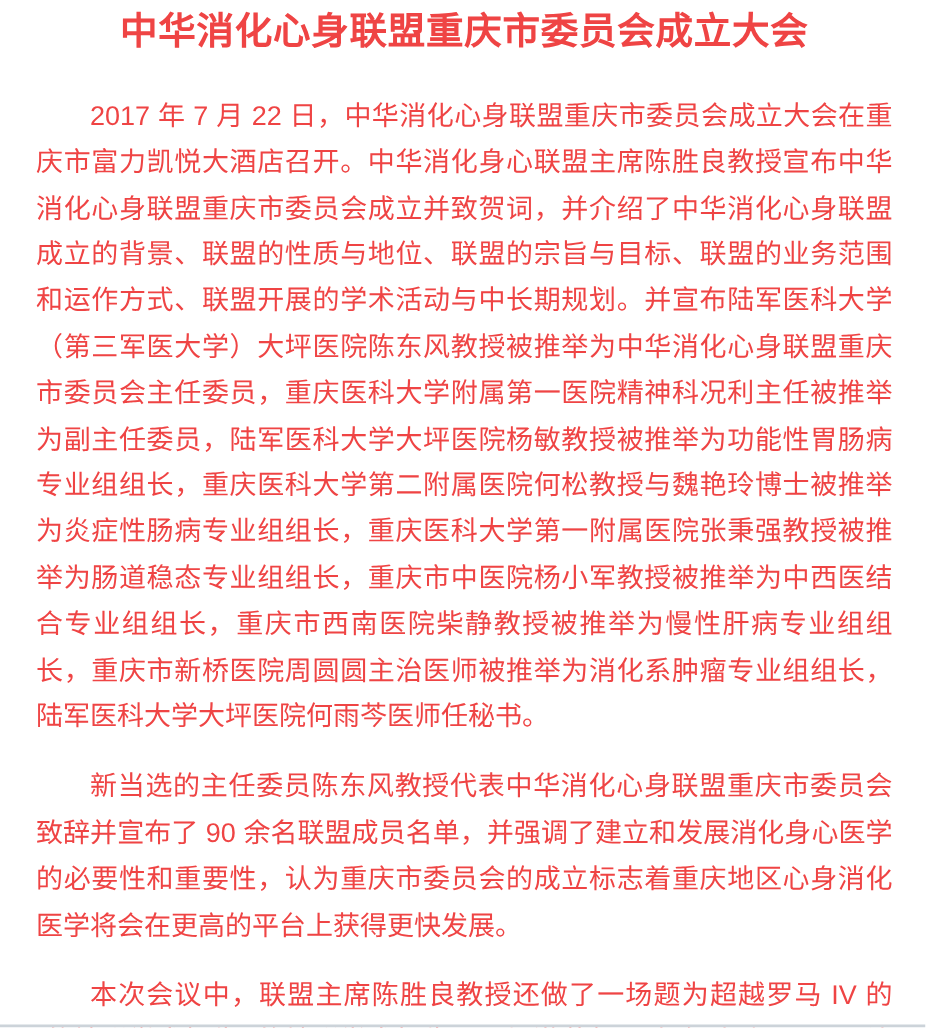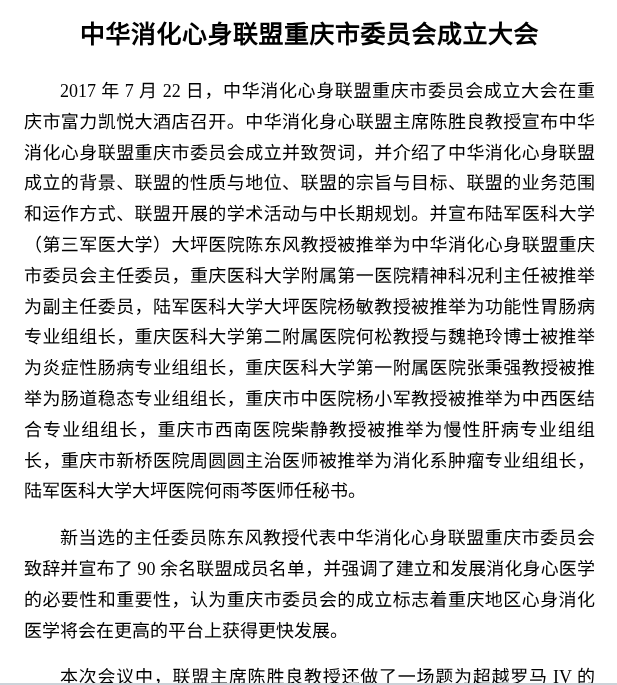--- a/index.html
+++ b/index.html
@@ -8,24 +8,24 @@
     background: #ffffff;
     width: 617px;
     height: 685px;
     overflow: hidden;
   }
   .page {
     position: relative;
     width: 617px;
     height: 685px;
     background: #ffffff;
-    color: #000000;
-    font-family: Liberation Serif, serif;
+    color: #ef4444;
+    font-family: Liberation Sans, sans-serif;
     box-sizing: border-box;
-    padding: 19px 6px 0 8px;
+    padding: 5px 6px 0 8px;
   }
   .doc-title {
     font-size: 25px;
     font-weight: bold;
     text-align: center;
     line-height: 32px;
     margin: 0 0 25px 0;
     letter-spacing: 0.5px;
     white-space: nowrap;
   }

